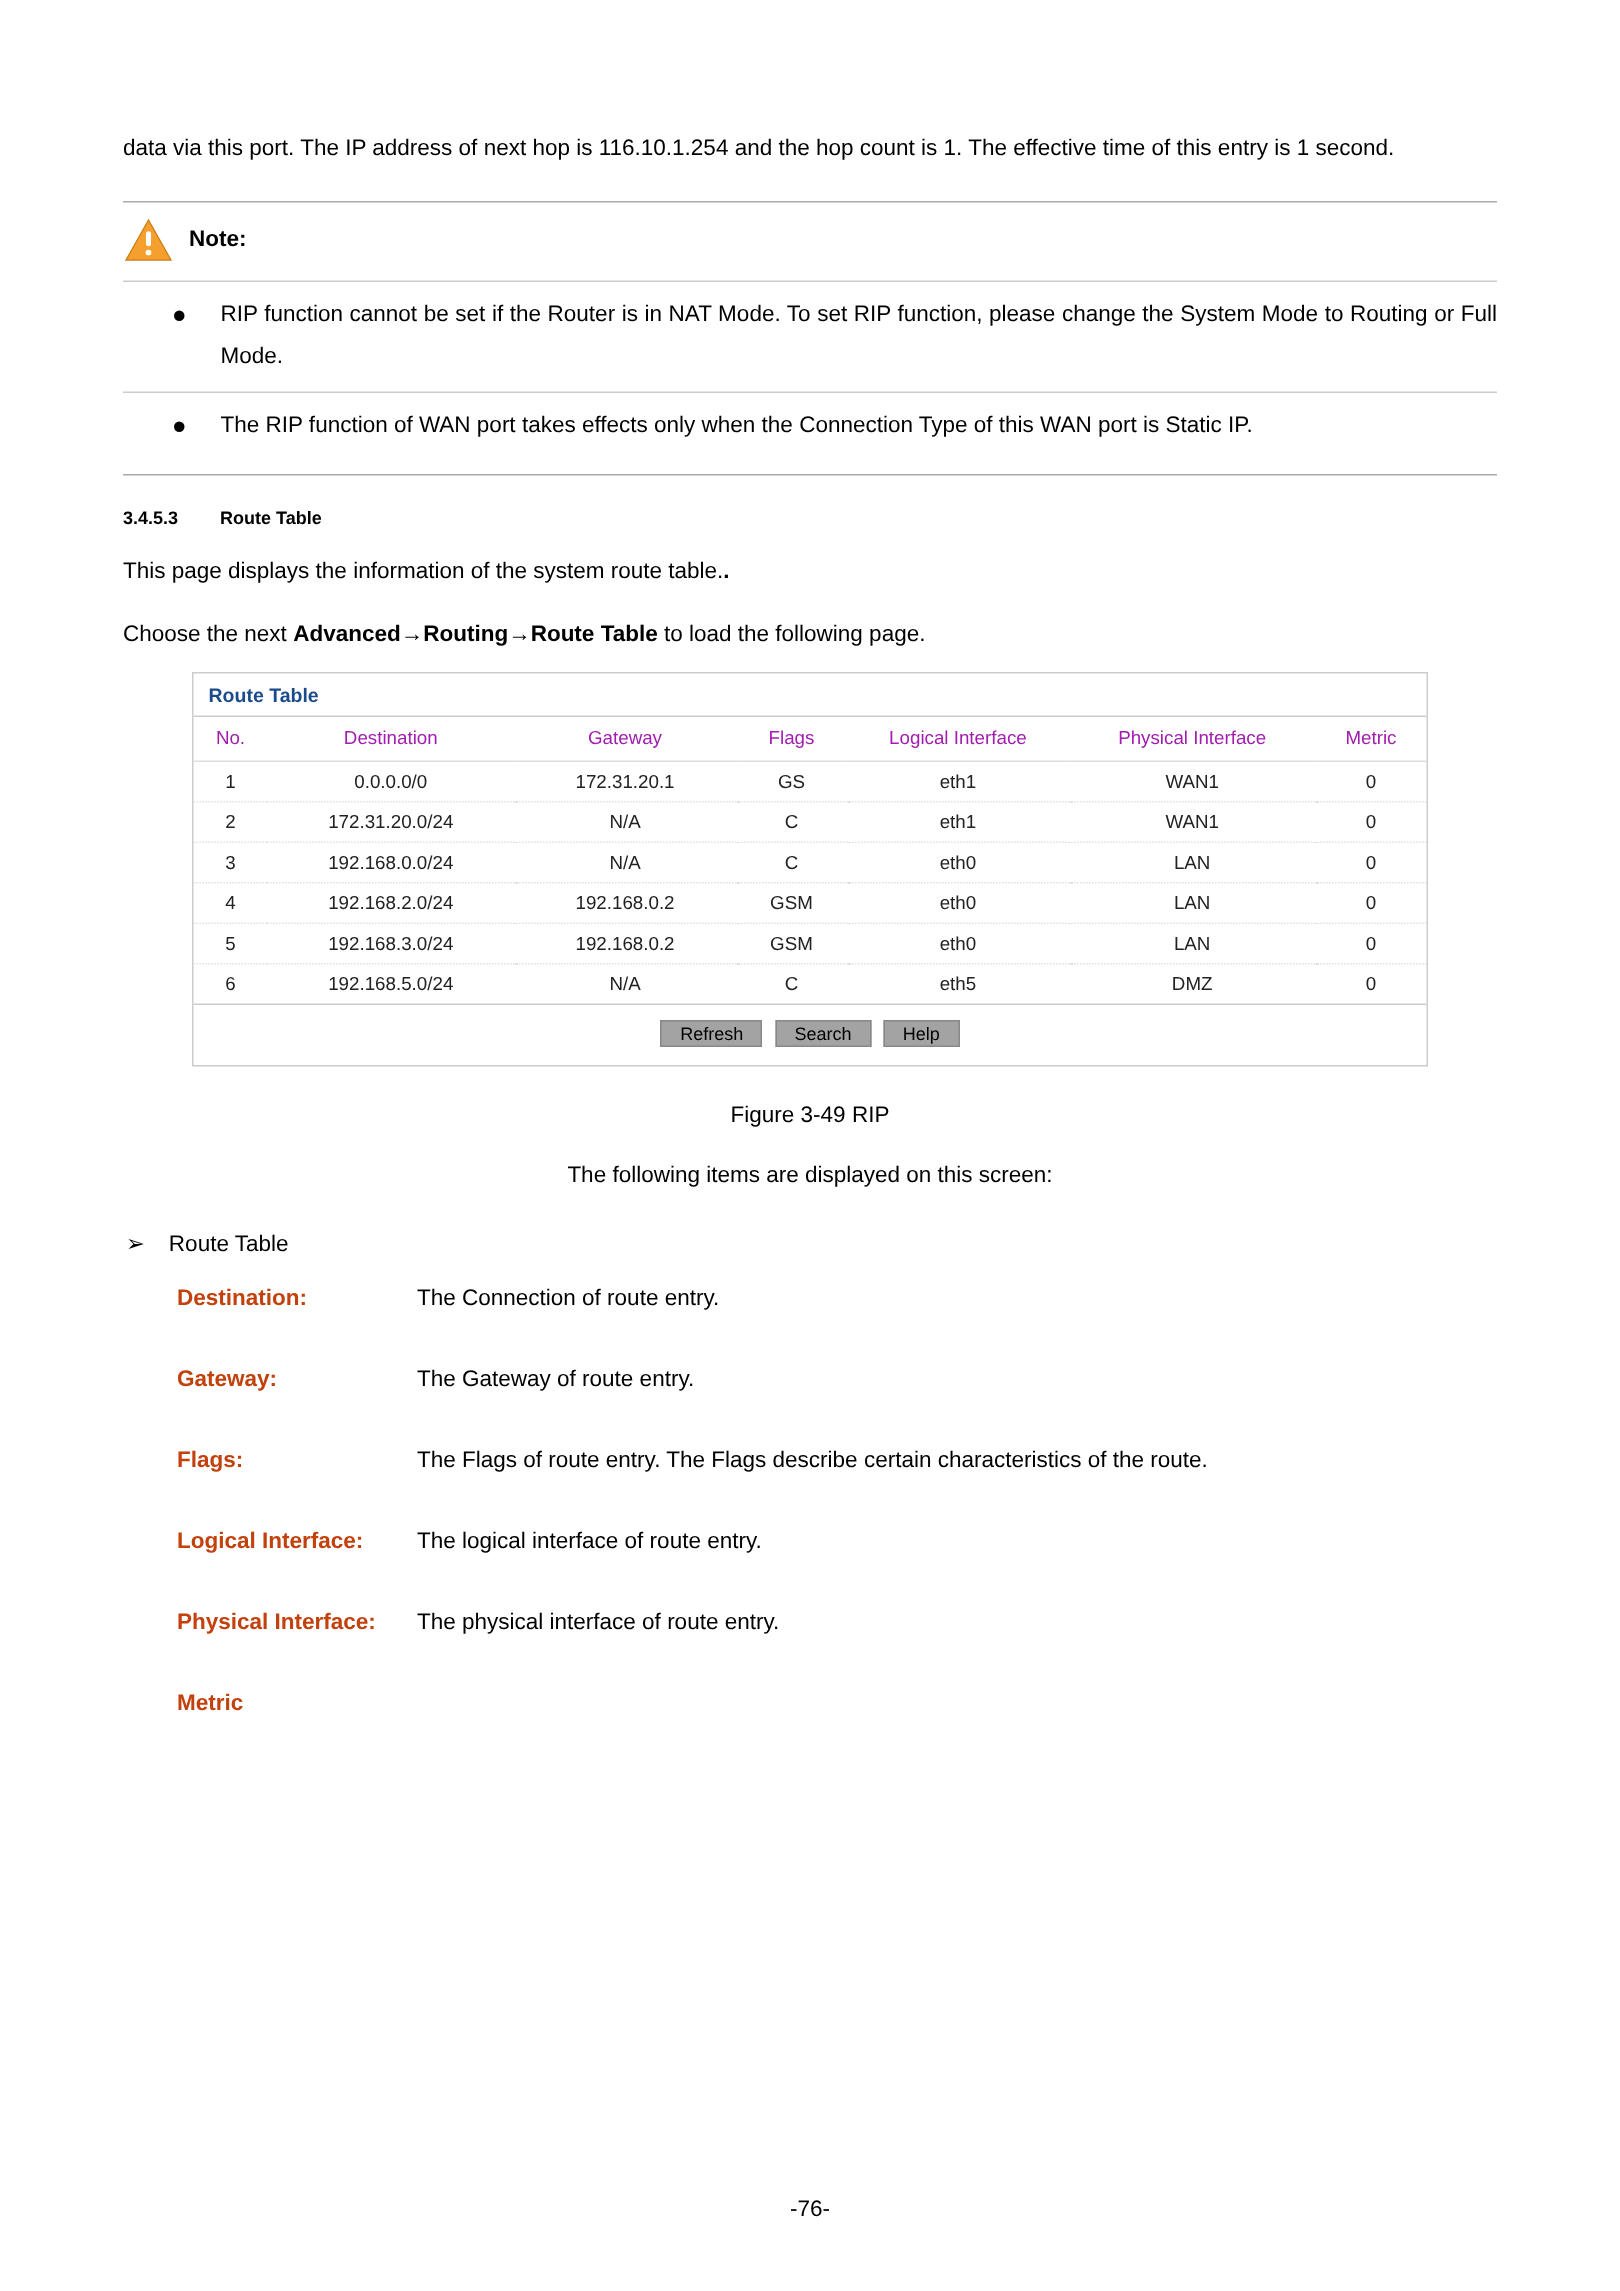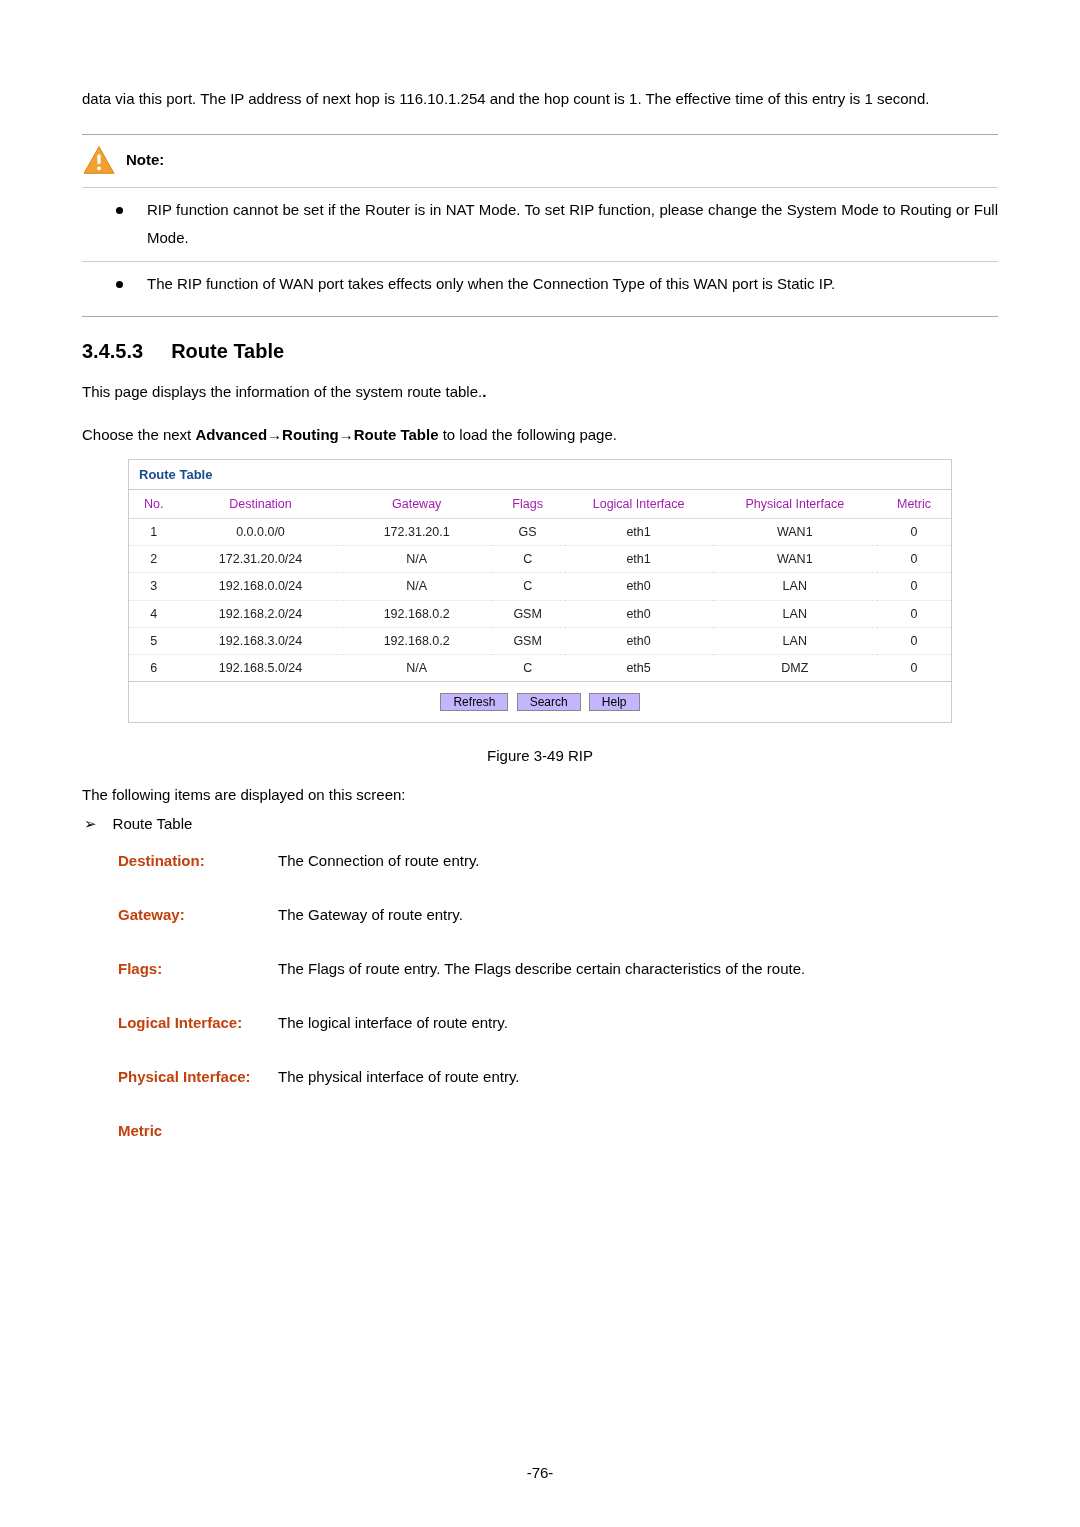--- a/index.html
+++ b/index.html
@@ -57,21 +57,21 @@
     height: 7px;
     background: #000;
     border-radius: 50%;
     margin-top: 11px;
     margin-right: 24px;
     flex-shrink: 0;
   }
   .note-body { flex: 1; }
   .section-heading {
     font-weight: bold;
-    font-size: 20px;
+    font-size: 12px;
     margin: 8px 0 12px 0;
   }
   .section-num { margin-right: 28px; }
   .body-para { margin-bottom: 14px; line-height: 1.9; }
   .menu-line { margin-bottom: 10px; line-height: 1.9; }
   .menu-line .bold { font-weight: bold; }
   .route-table-wrap {
     margin: 6px 46px 10px 46px;
     border: 1px solid #ccc;
   }
@@ -107,29 +107,29 @@
     text-align: center;
     padding: 8px 0 10px 0;
     border-top: 1px solid #ccc;
   }
   .rt-buttons button {
     font-family: Tahoma, Arial, sans-serif;
     font-size: 12px;
     padding: 1px 12px;
     margin: 0 2px;
     border: 1px solid #888;
-    background: #c4b5fd;
+    background: #a3a3a3;
     cursor: pointer;
   }
   .figcap {
     text-align: center;
     font-size: 15px;
     margin: 22px 0 18px 0;
   }
-  .disp-line { margin-bottom: 7px; }
+  .disp-line { margin-bottom: 24px; text-align: center; }
   .chevron-line {
     margin-bottom: 14px;
     padding-left: 2px;
   }
   .chevron { margin-right: 16px; color: #000; }
   .defs {
     padding-left: 36px;
   }
   .def-row {
     display: flex;

